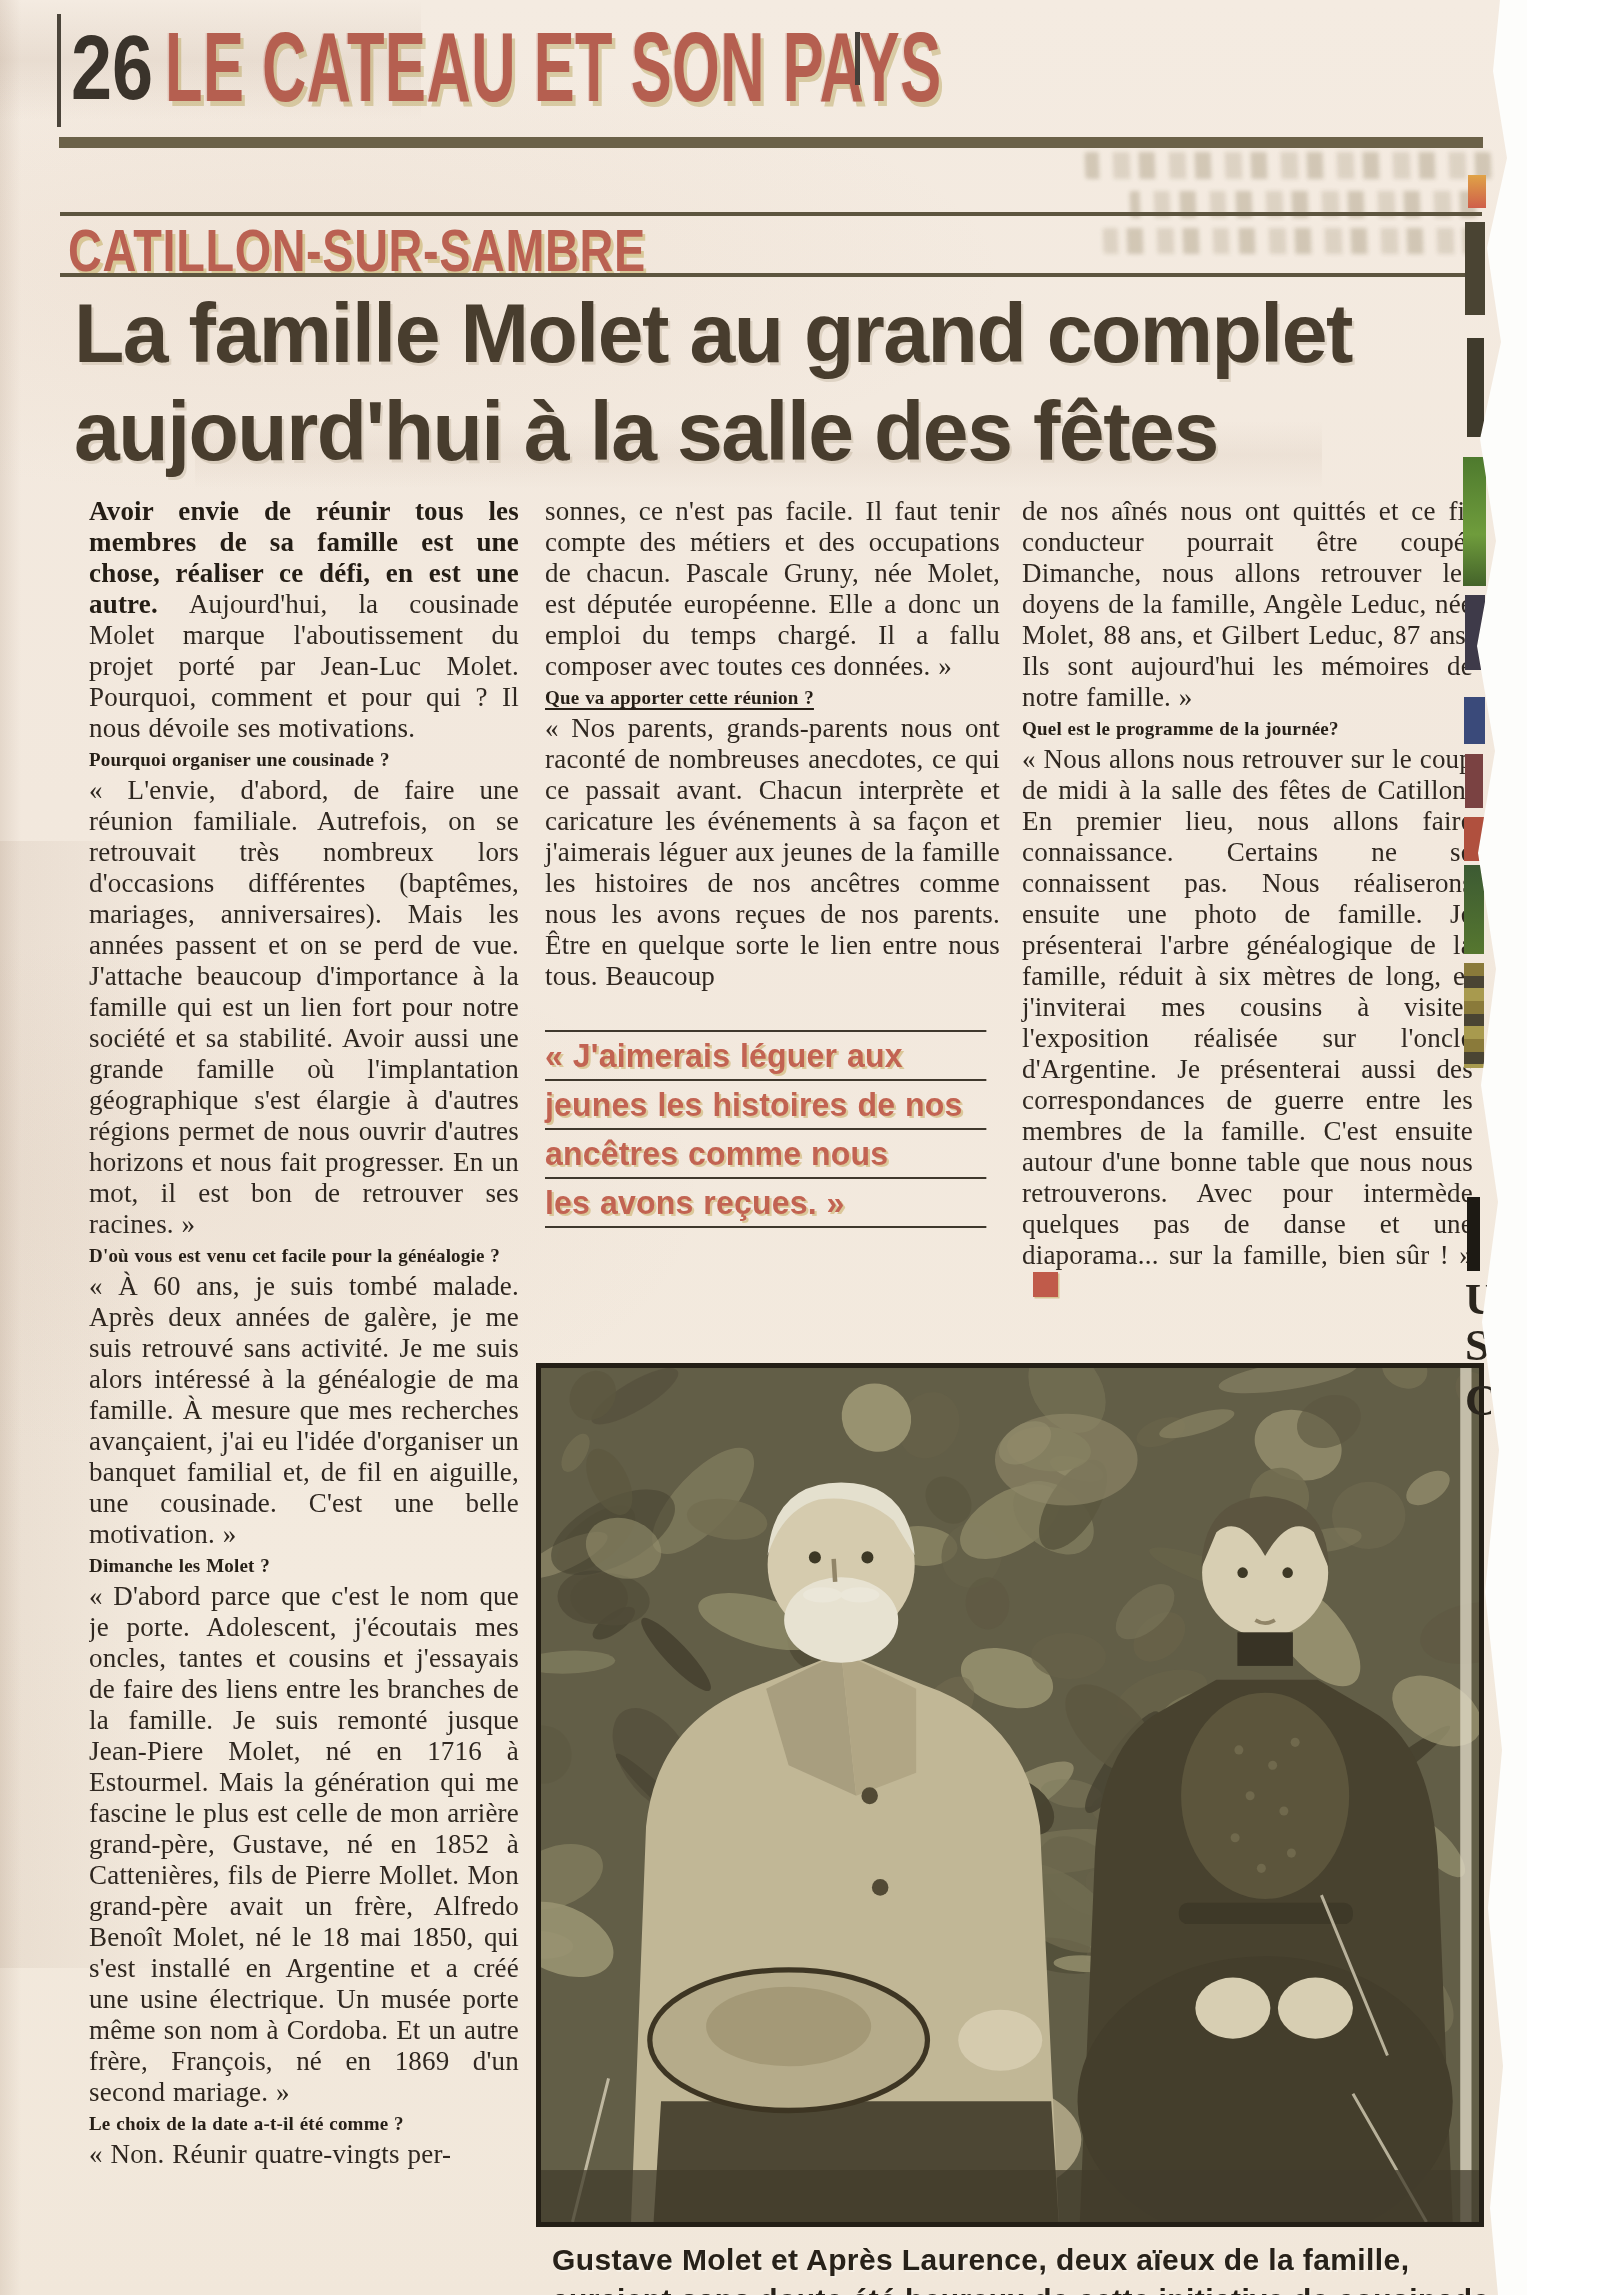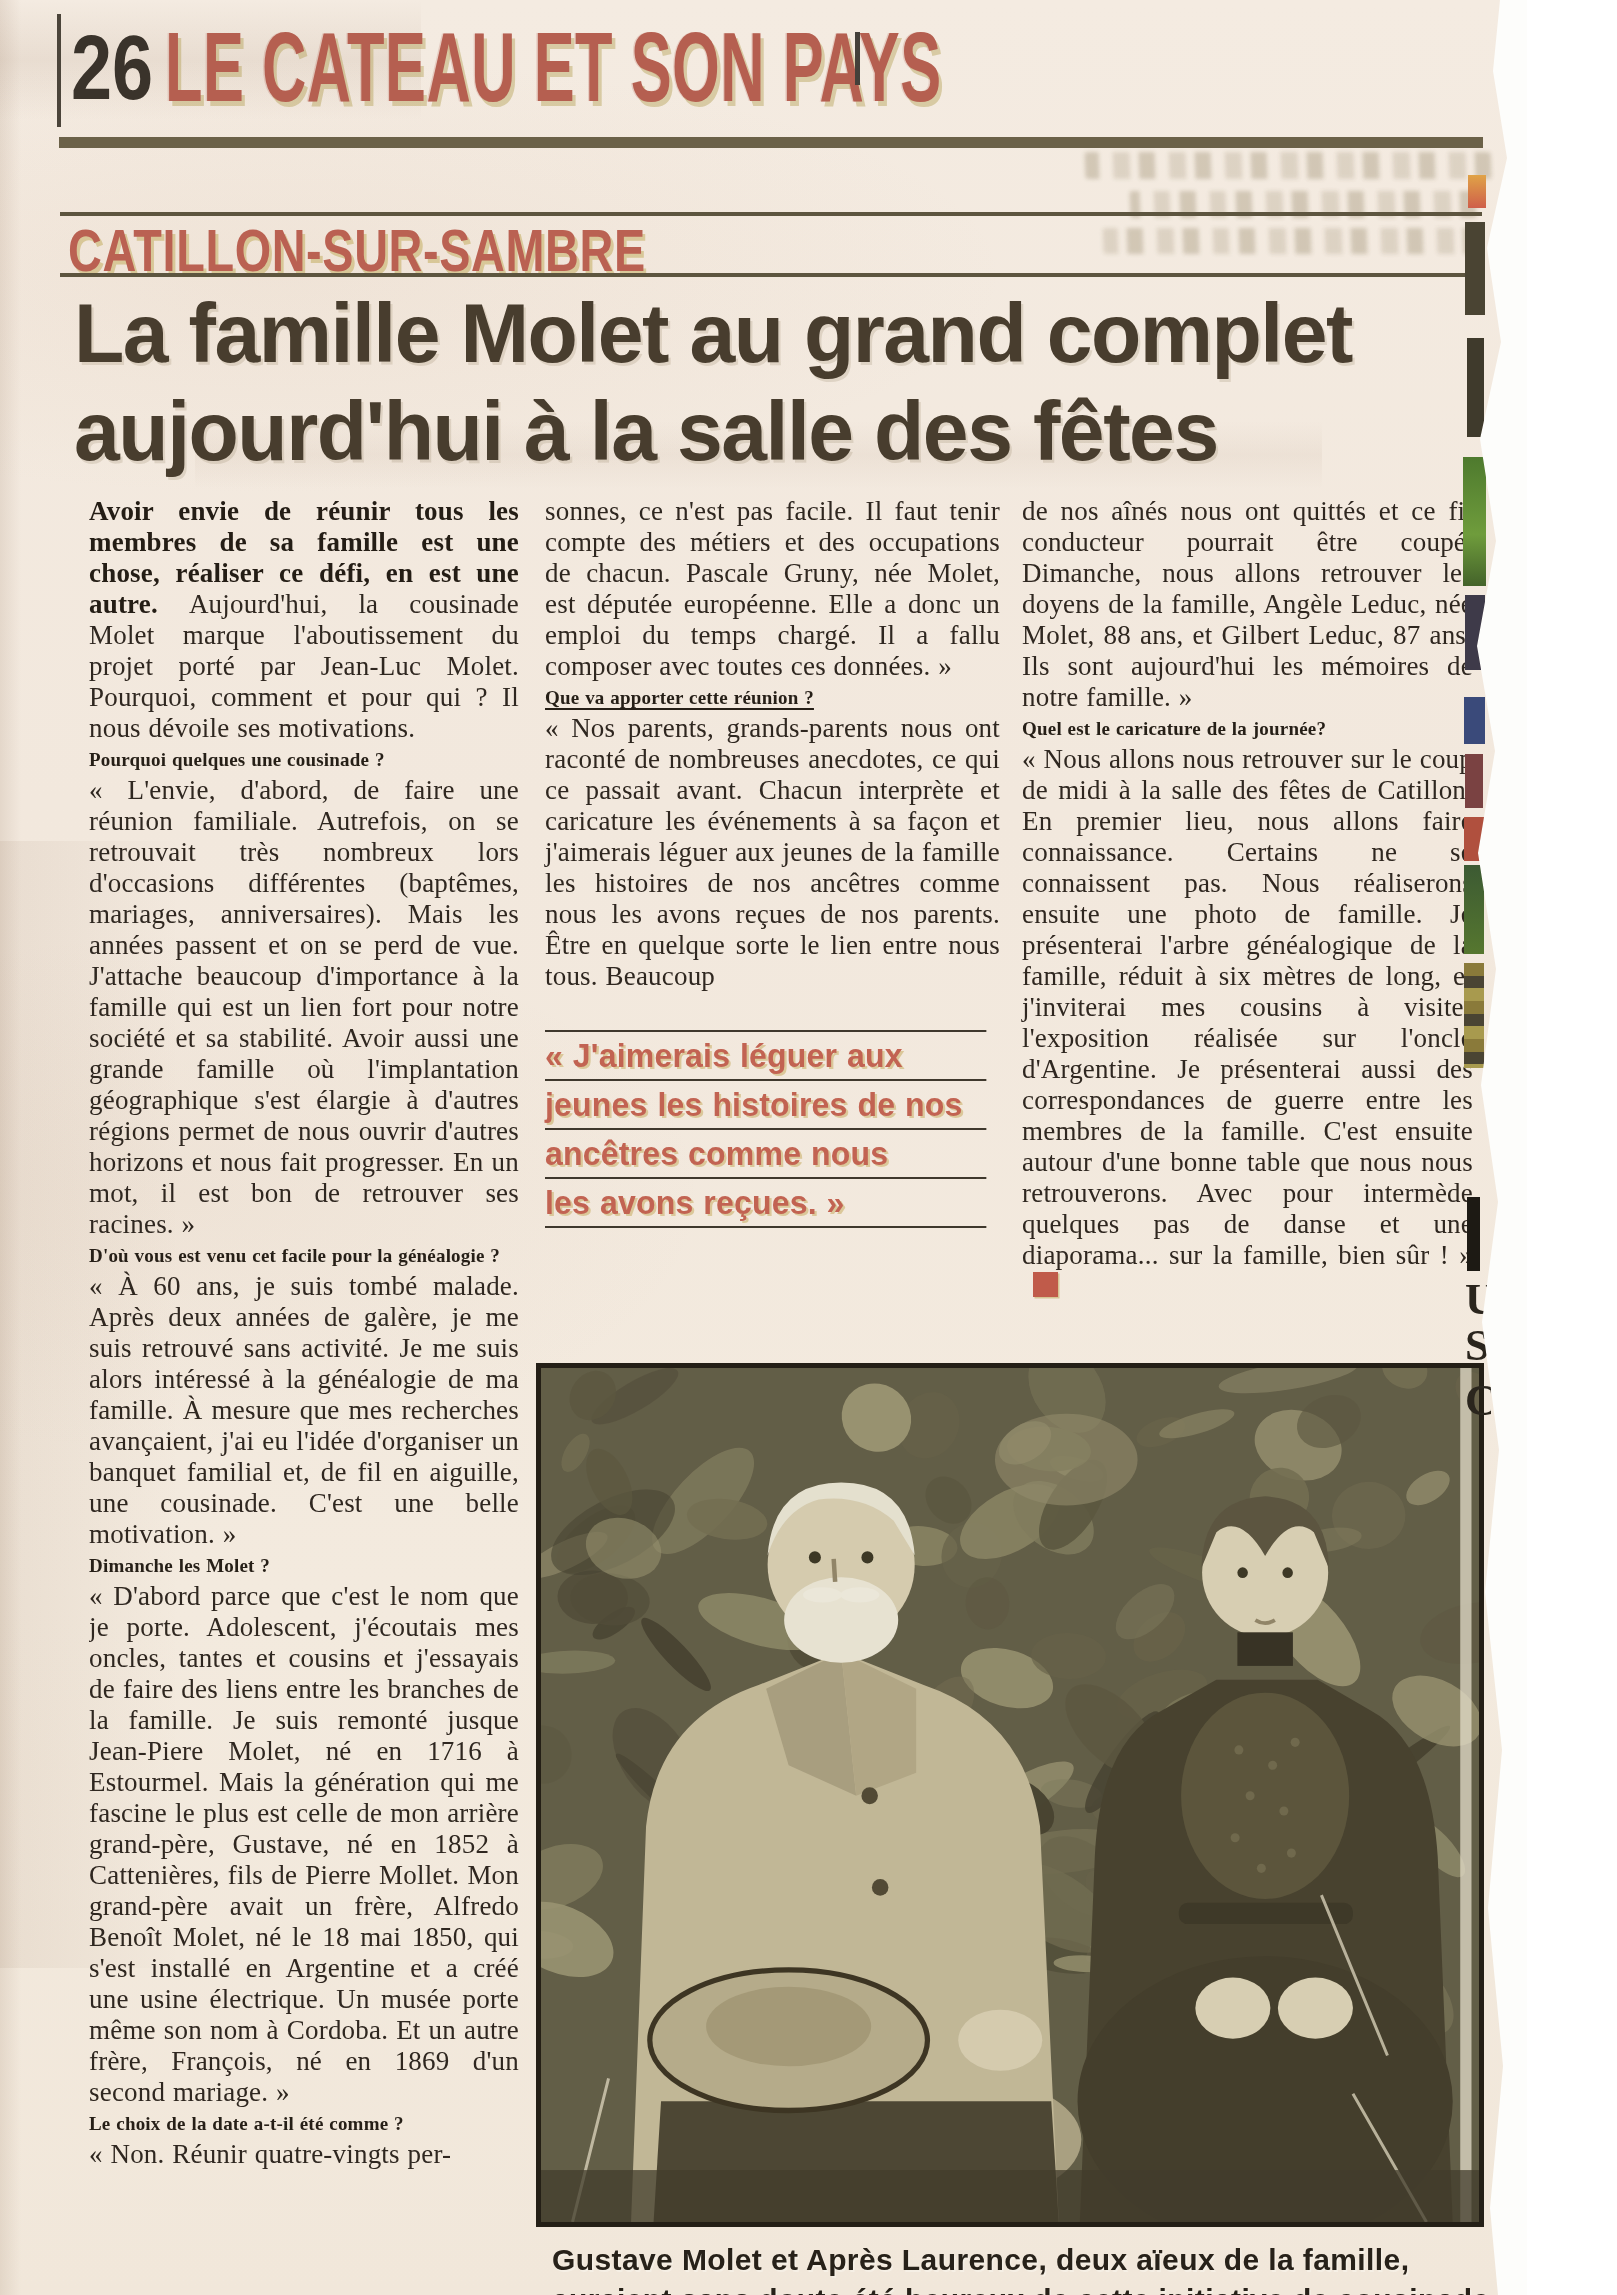--- a/index.html
+++ b/index.html
@@ -122,21 +122,21 @@
     <div id="kicker">CATILLON-SUR-SAMBRE</div>
     <div id="rule-kicker-bottom"></div>
 
     <div id="headline">
       <div>La famille Molet au grand complet</div>
       <div>aujourd'hui à la salle des fêtes</div>
     </div>
 
     <div class="col" id="col-0">
         <p class="para"><b class="lead-bold">Avoir envie de réunir tous les membres de sa famille est une chose, réaliser ce défi, en est une autre. </b>Aujourd'hui, la cousinade Molet marque l'aboutissement du projet porté par Jean-Luc Molet. Pourquoi, comment et pour qui ? Il nous dévoile ses motivations.</p>
-        <h3 class="subhead">Pourquoi quelques une cousinade ?</h3>
+        <h3 class="subhead">Pourquoi organiser une cousinade ?</h3>
         <p class="para">« L'envie, d'abord, de faire une réunion familiale. Autrefois, on se retrouvait très nombreux lors d'occasions différentes (baptêmes, mariages, anniversaires). Mais les années passent et on se perd de vue. J'attache beaucoup d'importance à la famille qui est un lien fort pour notre société et sa stabilité. Avoir aussi une grande famille où l'implantation géographique s'est élargie à d'autres régions permet de nous ouvrir d'autres horizons et nous fait progresser. En un mot, il est bon de retrouver ses racines. »</p>
         <h3 class="subhead">D'où vous est venu cet facile pour la généalogie ?</h3>
         <p class="para">« À 60 ans, je suis tombé malade. Après deux années de galère, je me suis retrouvé sans activité. Je me suis alors intéressé à la généalogie de ma famille. À mesure que mes recherches avançaient, j'ai eu l'idée d'organiser un banquet familial et, de fil en aiguille, une cousinade. C'est une belle motivation. »</p>
         <h3 class="subhead">Dimanche les Molet ?</h3>
         <p class="para">« D'abord parce que c'est le nom que je porte. Adolescent, j'écoutais mes oncles, tantes et cousins et j'essayais de faire des liens entre les branches de la famille. Je suis remonté jusque Jean-Piere Molet, né en 1716 à Estourmel. Mais la génération qui me fascine le plus est celle de mon arrière grand-père, Gustave, né en 1852 à Cattenières, fils de Pierre Mollet. Mon grand-père avait un frère, Alfredo Benoît Molet, né le 18 mai 1850, qui s'est installé en Argentine et a créé une usine électrique. Un musée porte même son nom à Cordoba. Et un autre frère, François, né en 1869 d'un second mariage. »</p>
         <h3 class="subhead">Le choix de la date a-t-il été comme ?</h3>
         <p class="para">« Non. Réunir quatre-vingts per-</p>
       </div>
     <div class="col" id="col-1">
         <p class="para">sonnes, ce n'est pas facile. Il faut tenir compte des métiers et des occupations de chacun. Pascale Gruny, née Molet, est députée européenne. Elle a donc un emploi du temps chargé. Il a fallu composer avec toutes ces données. »</p>
@@ -144,21 +144,21 @@
         <p class="para">« Nos parents, grands-parents nous ont raconté de nombreuses anecdotes, ce qui ce passait avant. Chacun interprète et caricature les événements à sa façon et j'aimerais léguer aux jeunes de la famille les histoires de nos ancêtres comme nous les avons reçues de nos parents. Être en quelque sorte le lien entre nous tous. Beaucoup</p>
         <div class="pullquote">
           <div class="pq-line">« J'aimerais léguer aux</div>
           <div class="pq-line">jeunes les histoires de nos</div>
           <div class="pq-line">ancêtres comme nous</div>
           <div class="pq-line">les avons reçues. »</div>
         </div>
       </div>
     <div class="col" id="col-2">
         <p class="para">de nos aînés nous ont quittés et ce fil conducteur pourrait être coupé. Dimanche, nous allons retrouver les doyens de la famille, Angèle Leduc, née Molet, 88 ans, et Gilbert Leduc, 87 ans. Ils sont aujourd'hui les mémoires de notre famille. »</p>
-        <h3 class="subhead">Quel est le caricature de la journée?</h3>
+        <h3 class="subhead">Quel est le programme de la journée?</h3>
         <p class="para">« Nous allons nous retrouver sur le coup de midi à la salle des fêtes de Catillon. En premier lieu, nous allons faire connaissance. Certains ne se connaissent pas. Nous réaliserons ensuite une photo de famille. Je présenterai l'arbre généalogique de la famille, réduit à six mètres de long, et j'inviterai mes cousins à visiter l'exposition réalisée sur l'oncle d'Argentine. Je présenterai aussi des correspondances de guerre entre les membres de la famille. C'est ensuite autour d'une bonne table que nous nous retrouverons. Avec pour intermède quelques pas de danse et une diaporama... sur la famille, bien sûr ! »<span class="end-marker"></span></p>
       </div>
 
     <div id="photo">
       <svg viewBox="0 0 1250 1118" preserveAspectRatio="none">
         <rect width="1250" height="1118" fill="#5c5944"></rect>
         <g id="foliage">
             <ellipse cx="0" cy="755" rx="43" ry="18" fill="#979371" transform="rotate(4 0 755)" opacity="0.63"></ellipse>
             <ellipse cx="940" cy="619" rx="61" ry="36" fill="#979371" transform="rotate(38 940 619)" opacity="0.58"></ellipse>
             <ellipse cx="468" cy="580" rx="72" ry="12" fill="#979371" transform="rotate(-4 468 580)" opacity="0.96"></ellipse>

